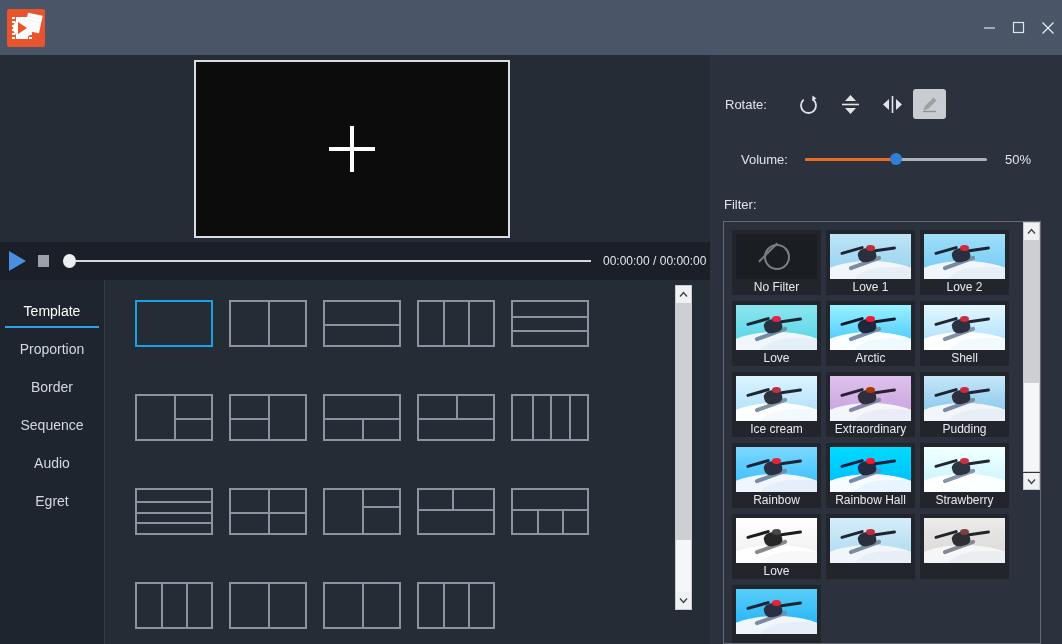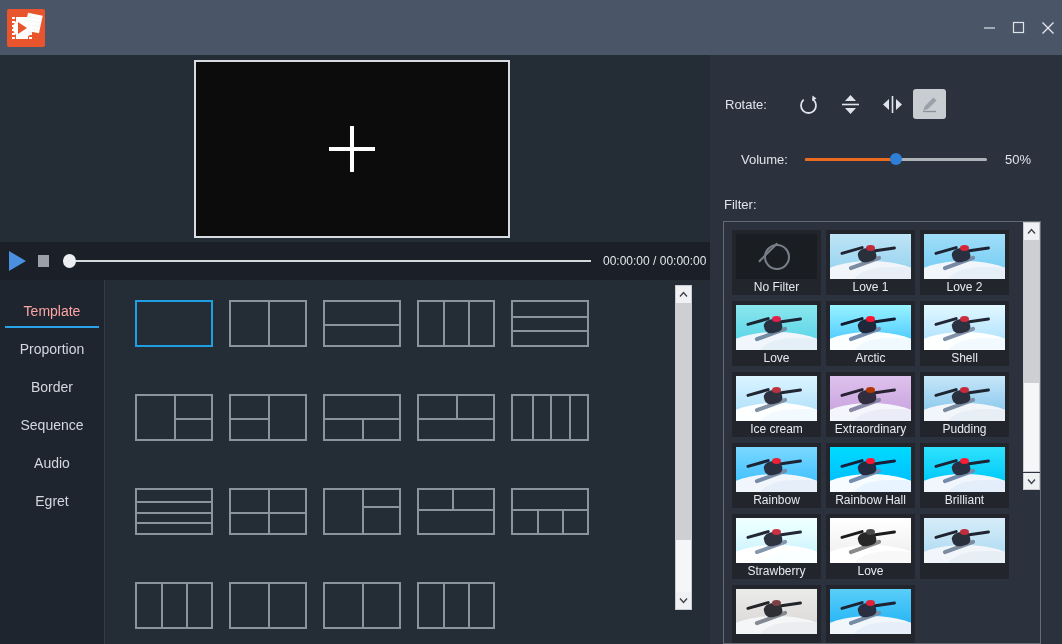--- a/index.html
+++ b/index.html
@@ -91,21 +91,21 @@
   .lower { position: absolute; left: 0; top: 280px; width: 710px; height: 364px; background: #242c36; }
   .tabs {
     position: absolute; left: 0; top: 0; width: 105px; height: 364px;
     background: #1e252e; border-right: 1px solid #323b47;
     padding-top: 12px;
   }
   .tab {
     height: 38px; display: flex; align-items: center; justify-content: center;
     color: #d3d8e0; font-size: 14px; cursor: pointer; position: relative;
   }
-  .tab.active { color: #fca5a5; }
+  .tab.active { color: #ffffff; }
   .tab.active::after {
     content: ""; position: absolute; left: 5px; right: 5px; bottom: 2px;
     height: 2px; background: #2aa3e8;
   }
   .tplpanel {
     position: absolute; left: 106px; top: 0; width: 604px; height: 364px;
     background: #242c36; overflow: hidden;
   }
   .tplgrid {
     position: absolute; left: 0; top: 0; padding: 20px 0 0 29px;
@@ -571,35 +571,20 @@
                 <div class="arm1"></div>
                 <div class="arm2"></div>
                 <div class="rider"></div>
                 <div class="helm"></div>
               </div>
             </div>
             <div class="fname">Rainbow Hall</div>
           </div>
           <div class="fcell">
             <div class="fthumb">
-              <div class="sb" style="filter: saturate(1.5);">
-                <div class="sky" style="background:linear-gradient(#5fd6e8,#2ab4d8)"></div>
-                <div class="snow"></div>
-                <div class="snow2"></div>
-                <div class="board"></div>
-                <div class="arm1"></div>
-                <div class="arm2"></div>
-                <div class="rider"></div>
-                <div class="helm"></div>
-              </div>
-            </div>
-            <div class="fname">Brilliant</div>
-          </div>
-          <div class="fcell">
-            <div class="fthumb">
               <div class="sb" style="filter: brightness(1.08) saturate(0.95);">
                 <div class="sky" style="background:linear-gradient(#dff1fb,#b4ddf2)"></div>
                 <div class="snow"></div>
                 <div class="snow2"></div>
                 <div class="board"></div>
                 <div class="arm1"></div>
                 <div class="arm2"></div>
                 <div class="rider"></div>
                 <div class="helm"></div>
               </div>

